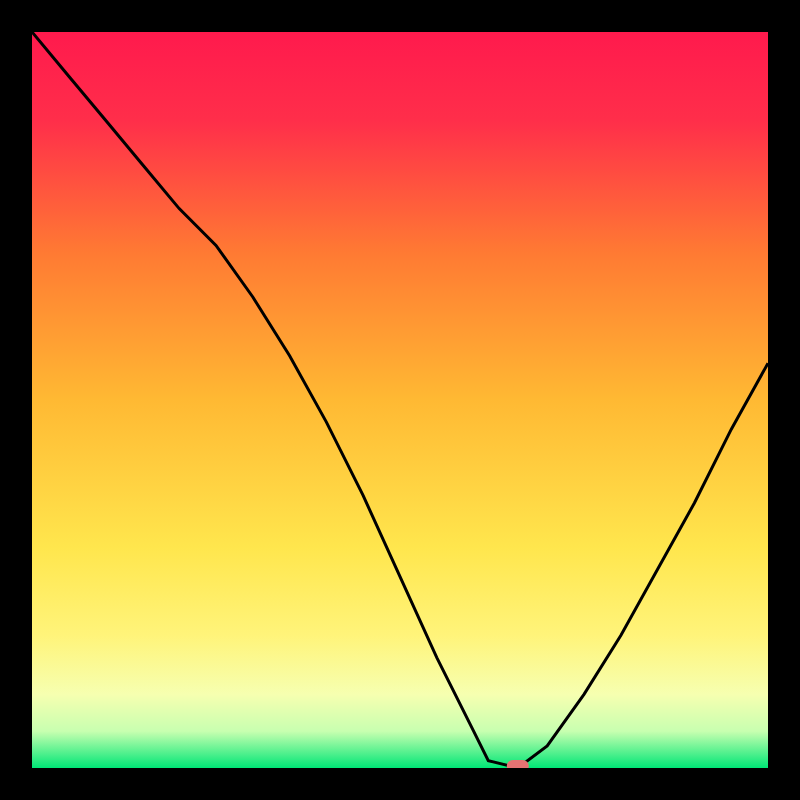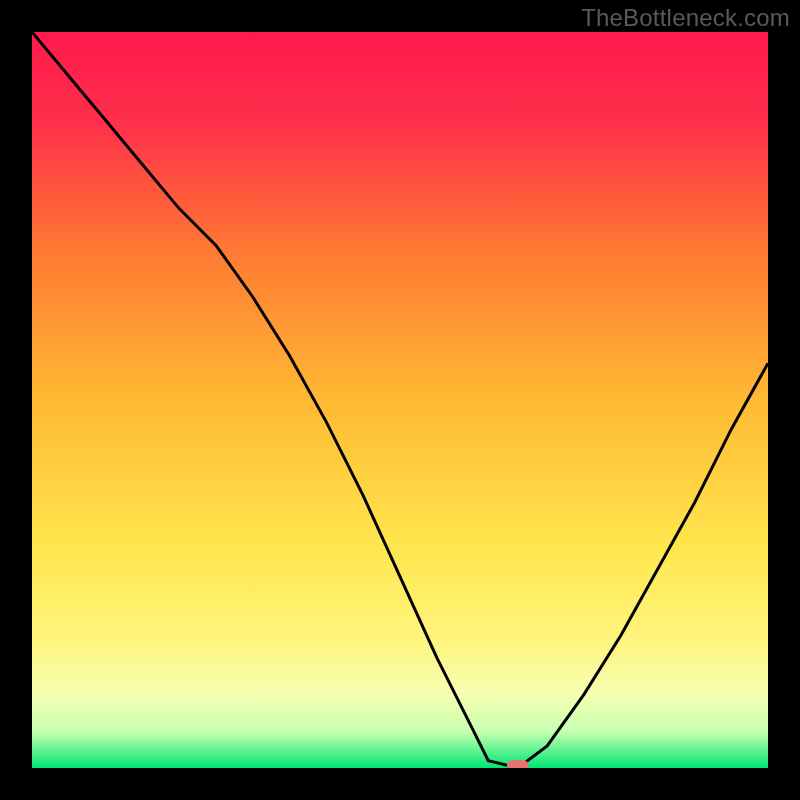--- a/index.html
+++ b/index.html
@@ -37,21 +37,20 @@
   svg {
     display: block;
     width: 736px;
     height: 736px;
   }
 </style>
 </head>
 <body>
 
 <div class="frame">
-  <div class="watermark">TheBottleneck.com</div>
 
   <div class="chart-wrap">
     <svg id="chart-svg" viewBox="0 0 736 736">
       <defs>
         <linearGradient id="bg-grad" x1="0" y1="0" x2="0" y2="1">
             <stop offset="0%" stop-color="#ff1a4d"></stop>
             <stop offset="12%" stop-color="#ff2e4a"></stop>
             <stop offset="30%" stop-color="#ff7a33"></stop>
             <stop offset="50%" stop-color="#ffb933"></stop>
             <stop offset="70%" stop-color="#ffe64d"></stop>

